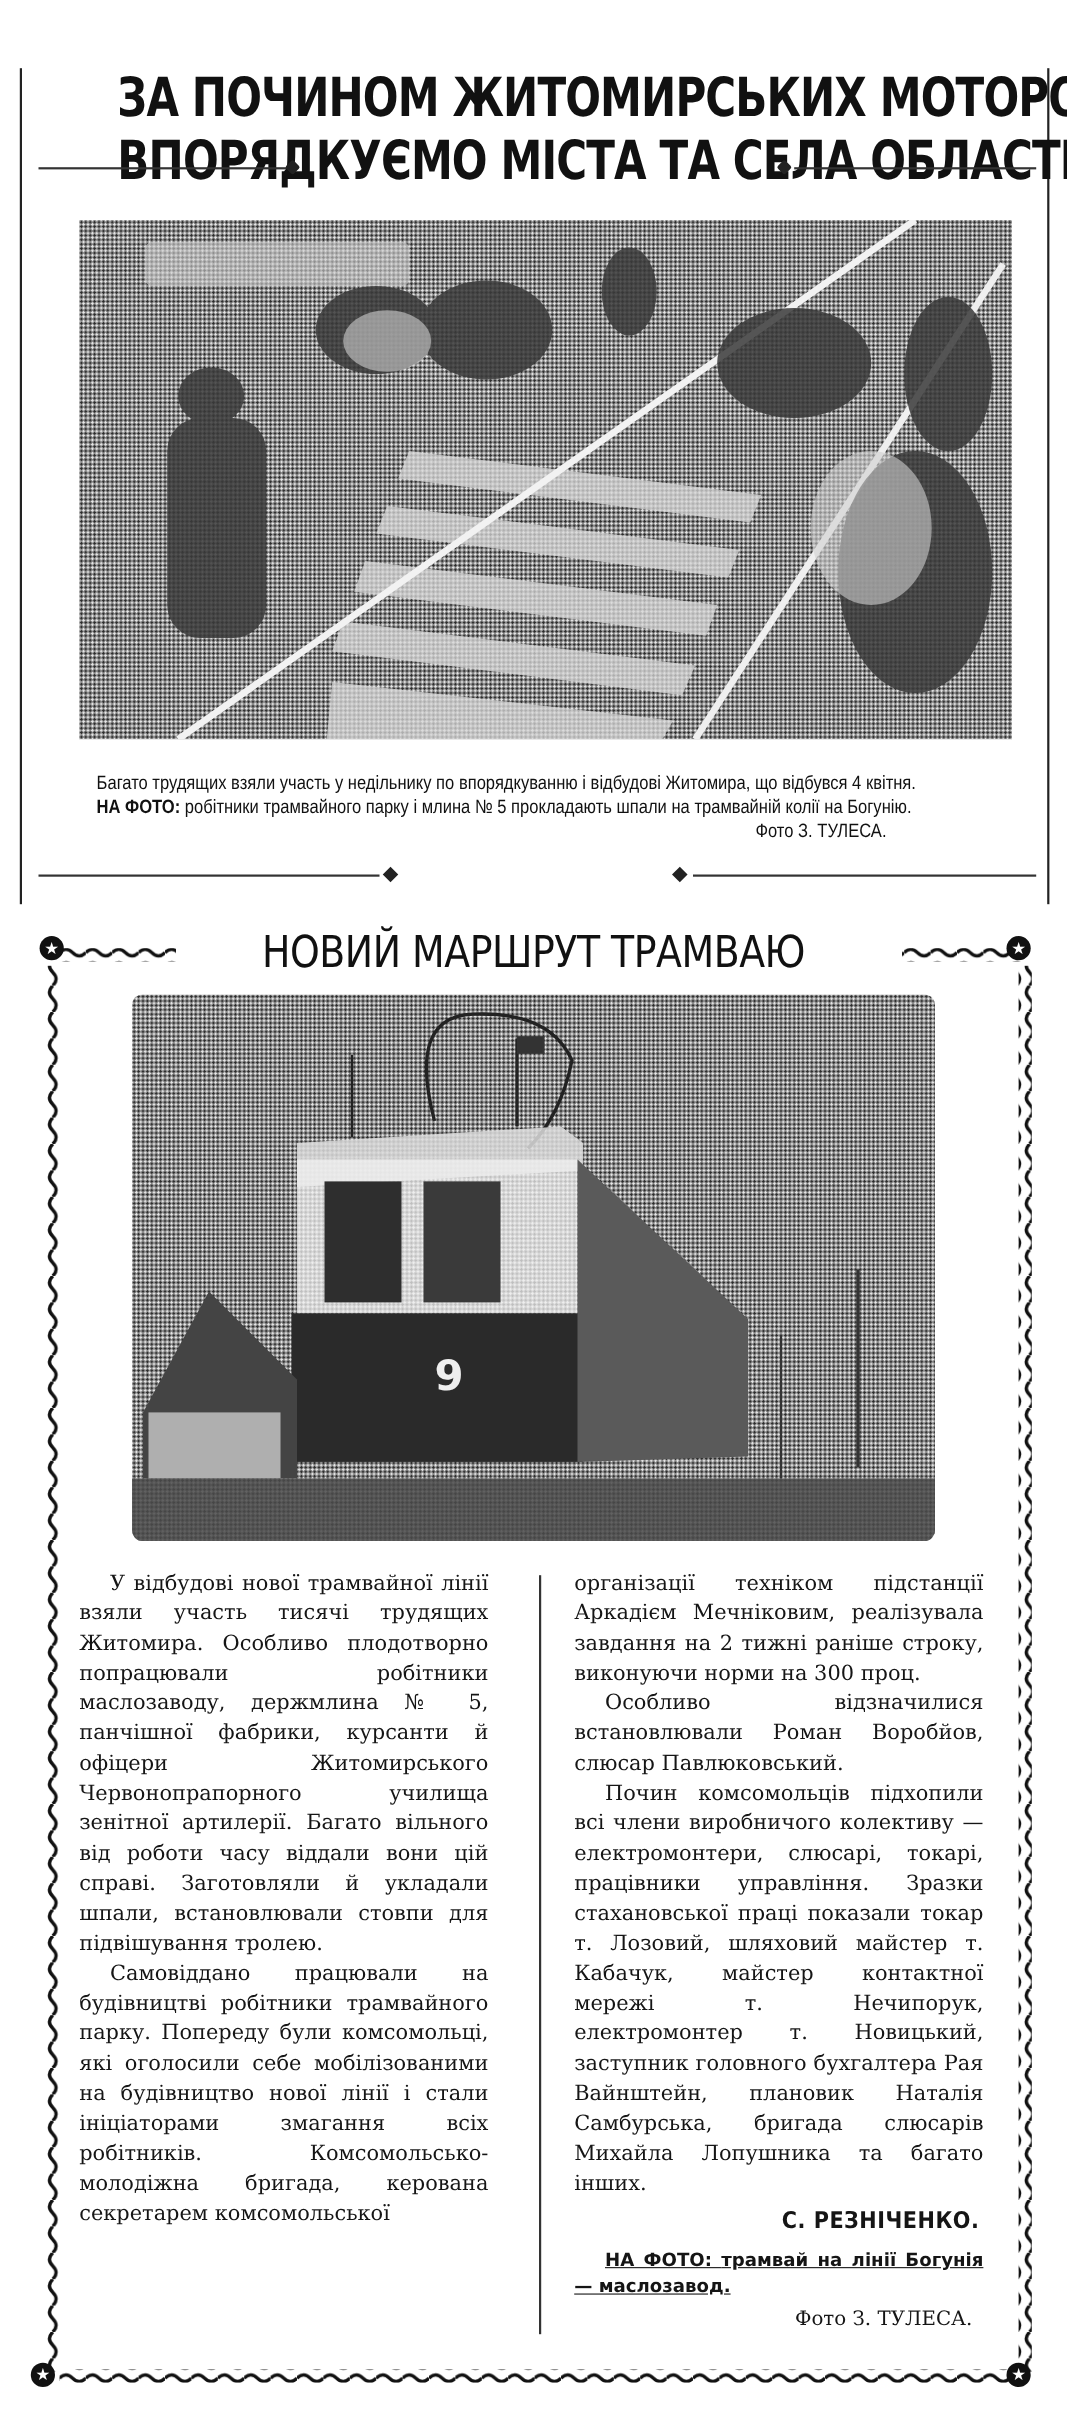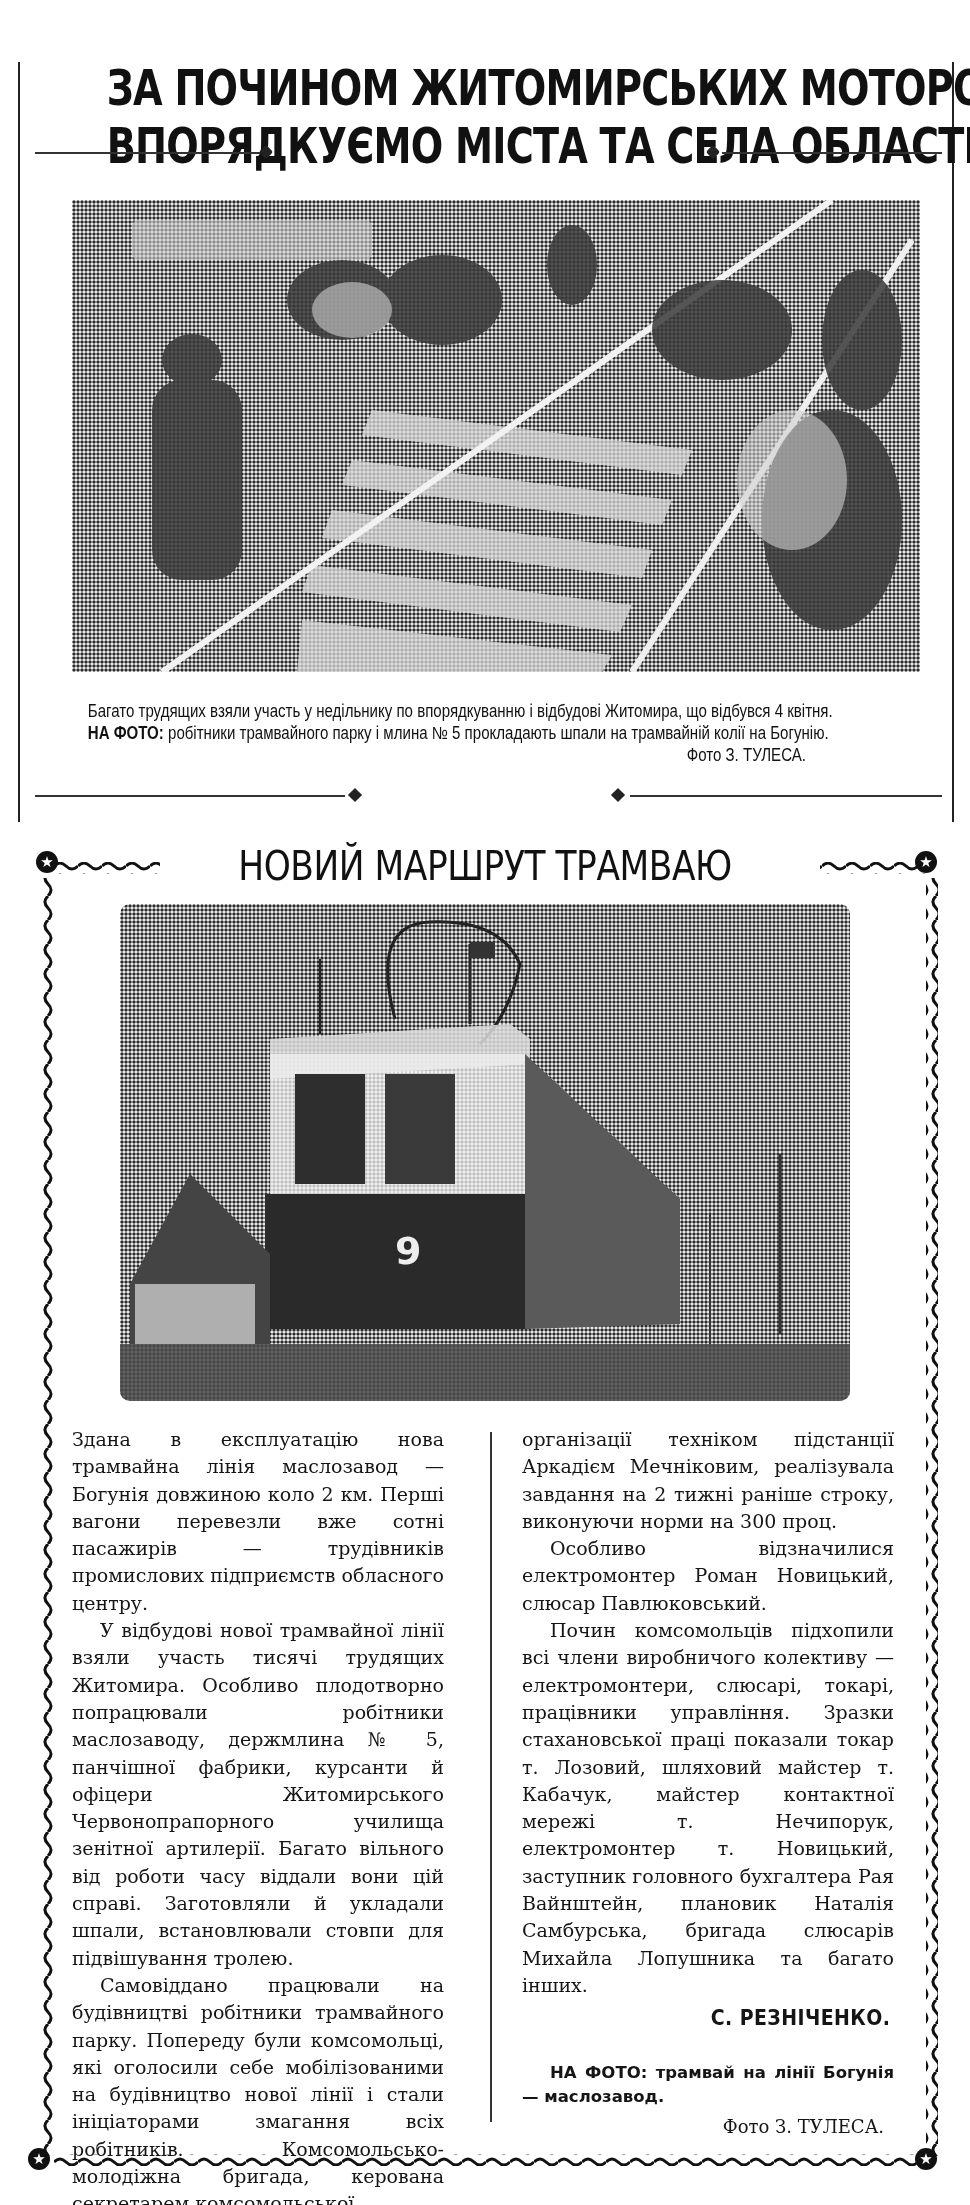--- a/index.html
+++ b/index.html
@@ -63,21 +63,21 @@
   .col-right { left: 522px; width: 372px; }
   .col-divider { position: absolute; left: 490px; top: 1432px; width: 2px; height: 690px; background: #333; }
 
   .byline {
     text-align: right; font-family: "DejaVu Sans", sans-serif; font-weight: 900;
     font-size: 21px; margin-top: 6px; letter-spacing: 0.5px; transform: scaleX(0.9);
     transform-origin: right center; padding-right: 4px;
   }
   .photo-note {
     font-family: "DejaVu Sans", sans-serif; font-size: 16.5px; line-height: 24px;
-    margin-top: 28px; font-weight: 700;
+    margin-top: 10px; font-weight: 700; text-decoration: underline;
   }
   .photo-note .lbl { font-weight: 900; }
   .photo-credit {
     text-align: right; font-family: "DejaVu Serif", serif; font-size: 18px;
     padding-right: 10px; margin-top: 4px;
   }
   .star-corner {
     position: absolute; width: 22px; height: 22px; border-radius: 50%;
     background: #111; color: #fff; font-size: 15px; line-height: 22px; text-align: center;
     font-family: "DejaVu Sans", sans-serif;
@@ -196,30 +196,29 @@
     <rect x="15" y="380" width="120" height="60" fill="#ddd" opacity="0.7"></rect>
 
     <line x1="660" y1="250" x2="660" y2="430" stroke="#333" stroke-width="3"></line>
     <line x1="590" y1="310" x2="590" y2="440" stroke="#333" stroke-width="2"></line>
 
     <rect x="0" y="440" width="730" height="57" fill="#4a4a4a" opacity="0.85"></rect>
   </svg>
 </div>
 
 <div class="col col-left">
-  <p class="noind">Здана в експлуатацію нова трамвайна лінія маслозавод — Богунія довжиною коло 2 км. Перші вагони перевезли вже сотні пасажирів — трудівників промислових підприємств обласного центру.</p>
   <p>У відбудові нової трамвайної лінії взяли участь тисячі трудящих Житомира. Особливо плодотворно попрацювали робітники маслозаводу, держмлина № 5, панчішної фабрики, курсанти й офіцери Житомирського Червонопрапорного училища зенітної артилерії. Багато вільного від роботи часу віддали вони цій справі. Заготовляли й укладали шпали, встановлювали стовпи для підвішування тролею.</p>
   <p>Самовіддано працювали на будівництві робітники трамвайного парку. Попереду були комсомольці, які оголосили себе мобілізованими на будівництво нової лінії і стали ініціаторами змагання всіх робітників. Комсомольсько-молодіжна бригада, керована секретарем комсомольської</p>
 </div>
 
 <div class="col-divider"></div>
 
 <div class="col col-right">
   <p class="noind">організації техніком підстанції Аркадієм Мечніковим, реалізувала завдання на 2 тижні раніше строку, виконуючи норми на 300 проц.</p>
-  <p>Особливо відзначилися електромонтер Роман Новицький, слюсар Павлюковський.</p>
+  <p>Особливо відзначилися встановлювали Роман Воробйов, слюсар Павлюковський.</p>
   <p>Почин комсомольців підхопили всі члени виробничого колективу — електромонтери, слюсарі, токарі, працівники управління. Зразки стахановської праці показали токар т. Лозовий, шляховий майстер т. Кабачук, майстер контактної мережі т. Нечипорук, електромонтер т. Новицький, заступник головного бухгалтера Рая Вайнштейн, плановик Наталія Самбурська, бригада слюсарів Михайла Лопушника та багато інших.</p>
   <div class="byline">С. РЕЗНІЧЕНКО.</div>
   <div class="photo-note">
     <span style="display:inline-block; width:28px;"></span><span class="lbl">НА ФОТО:</span>
     <span>трамвай на лінії Богунія — маслозавод.</span>
   </div>
   <div class="photo-credit">Фото З. ТУЛЕСА.</div>
 </div>
 
 </body></html>

